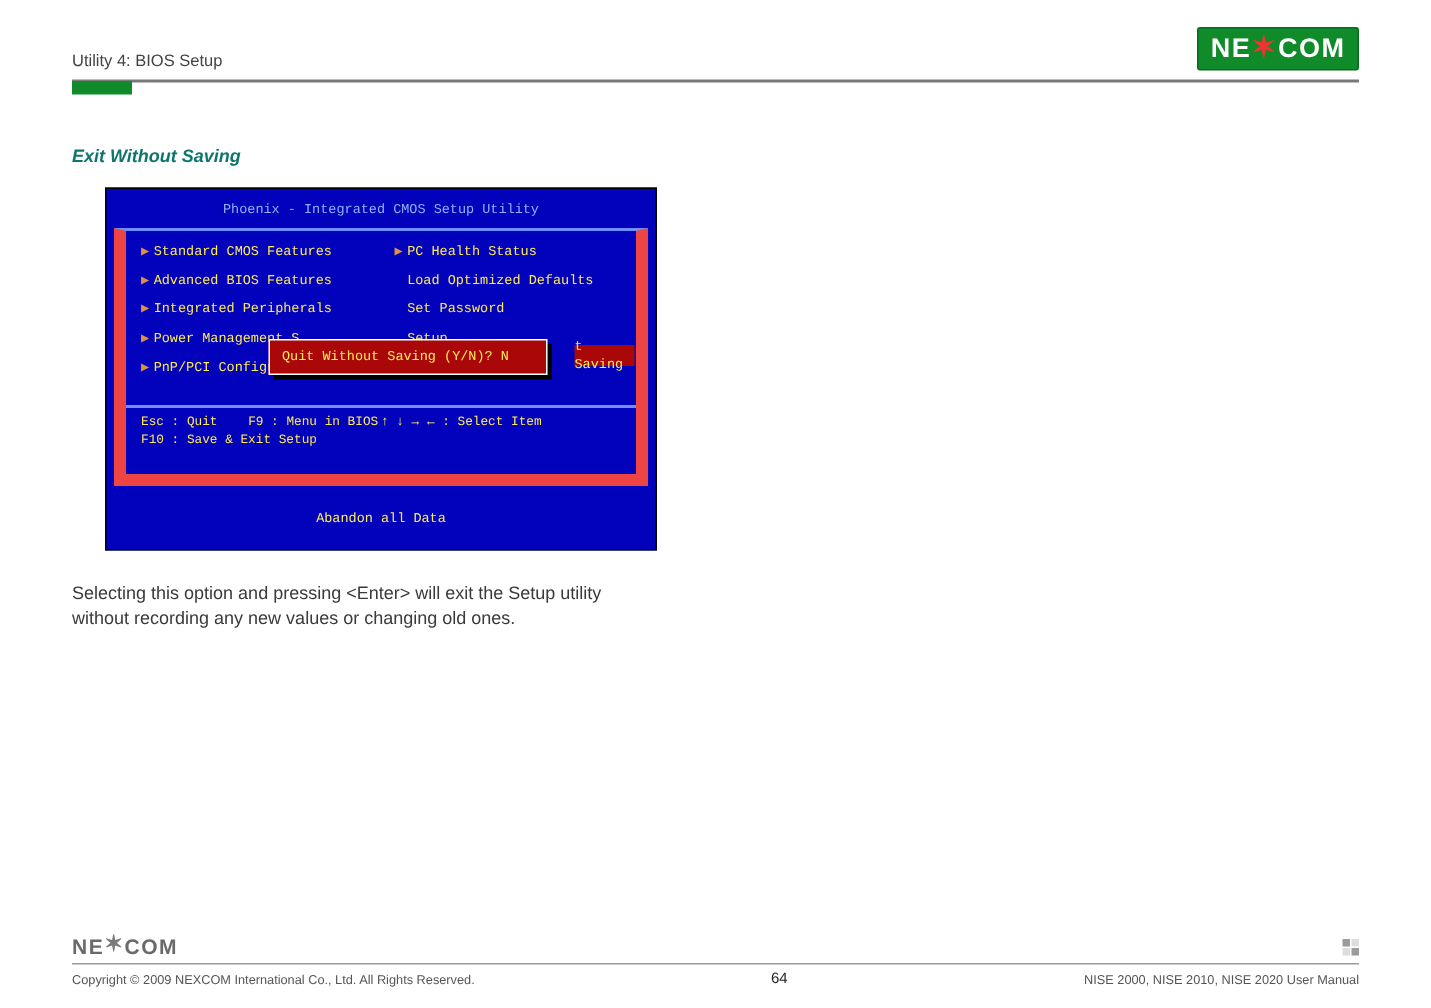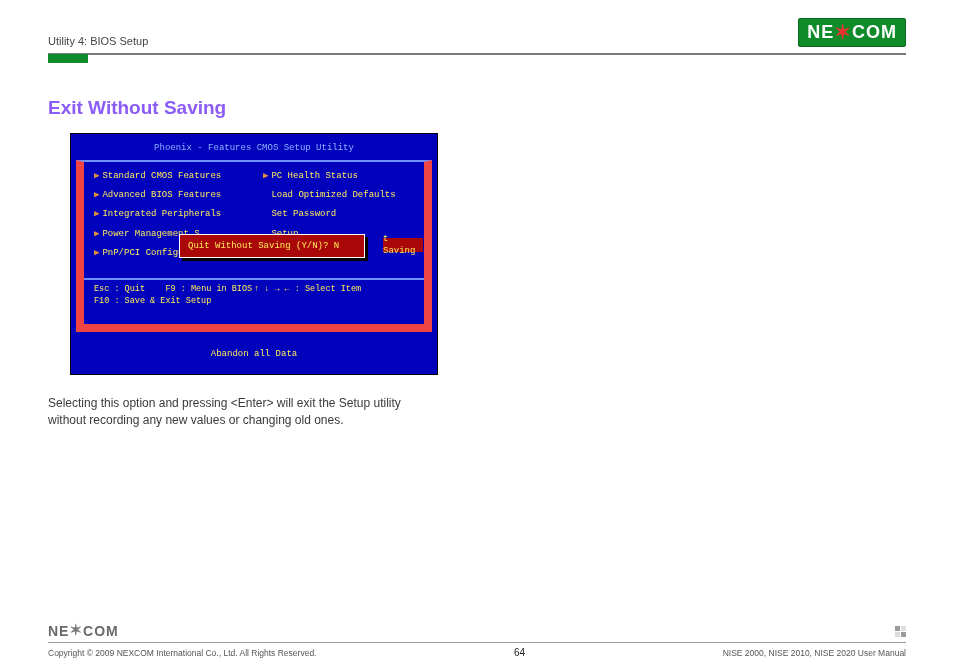--- a/index.html
+++ b/index.html
@@ -48,24 +48,25 @@
     background: #7a7a7a;
     margin-top: 2px;
   }
   .green-tab {
     width: 40px;
     height: 9px;
     background: #0f8b2a;
     margin-top: -1px;
   }
   .section-title {
-    font-size: 19px;
+    font-size: 12px;
     font-weight: 700;
-    color: #8b5cf6;
+    color: #0f766e;
     margin: 34px 0 14px 0;
+    font-style: italic;
   }
   
   .bios {
     width: 368px;
     height: 242px;
     margin-left: 22px;
     background: #0202bd;
     border: 1px solid #000;
     font-family: "Courier New", monospace;
     color: #ffeb5a;
@@ -212,21 +213,21 @@
           <span>COM</span>
       </span>
     </div>
   </div>
   <div class="hr-top"></div>
   <div class="green-tab"></div>
 
   <h2 class="section-title">Exit Without Saving</h2>
 
   <div class="bios">
-    <div class="bios-title">Phoenix - Features CMOS Setup Utility</div>
+    <div class="bios-title">Phoenix - Integrated CMOS Setup Utility</div>
     <div class="bios-frame">
       <div class="bios-cols">
         <div class="bios-col">
           <div class="bios-item"><span class="tri">▶</span><span>Standard CMOS Features</span></div>
           <div class="bios-item"><span class="tri">▶</span><span>Advanced BIOS Features</span></div>
           <div class="bios-item"><span class="tri">▶</span><span>Integrated Peripherals</span></div>
           <div class="bios-item"><span class="tri">▶</span><span>Power Management S</span></div>
           <div class="bios-item"><span class="tri">▶</span><span>PnP/PCI Configurat</span></div>
         </div>
         <div class="bios-col">

